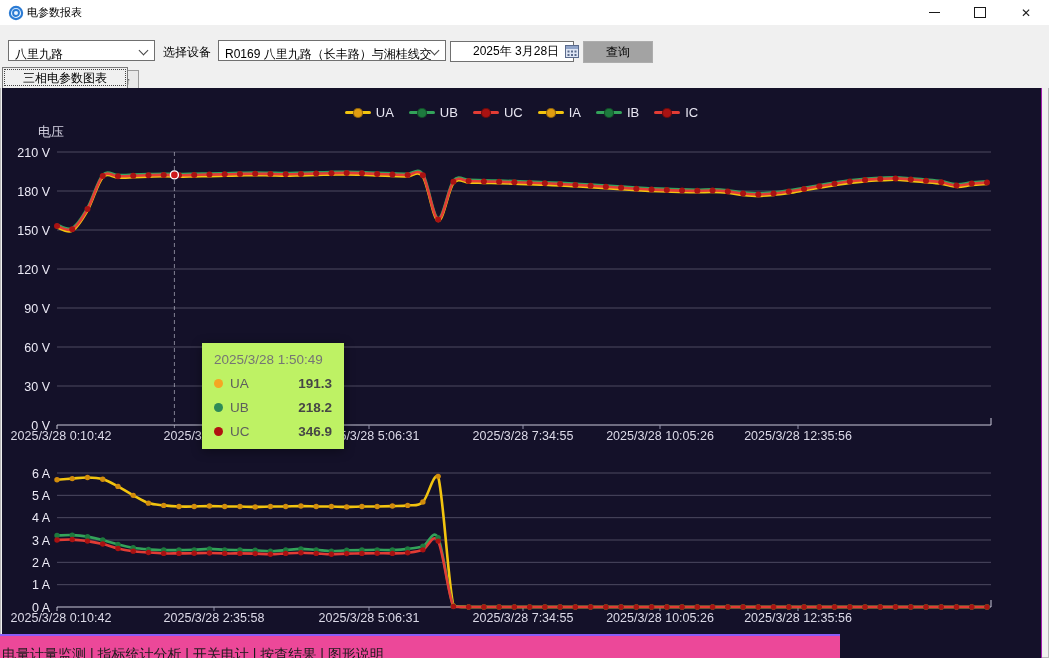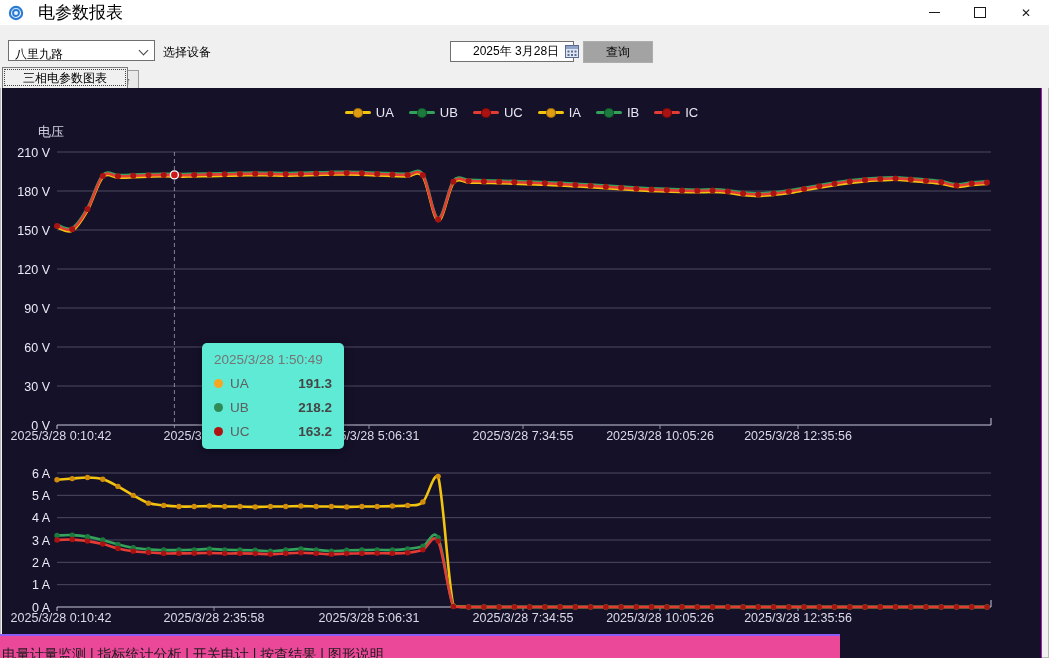--- a/index.html
+++ b/index.html
@@ -4,21 +4,21 @@
 <style>
   html,body{margin:0;padding:0}
   body{
     width:1049px;height:658px;position:relative;overflow:hidden;
     background:#f0f0f0;font-family:"Liberation Sans",sans-serif;
     box-shadow:inset 0 0 0 1px #b8b8b8;
   }
   
   .titlebar{position:absolute;top:0;left:0;right:0;height:25px;background:#ffffff;display:flex;align-items:center}
   .app-icon{margin-left:8px;width:16px;height:16px;flex:0 0 auto}
-  .title-text{margin-left:14px;font-size:17px;color:#000}
+  .title-text{margin-left:3px;font-size:11px;color:#000}
   .win-controls{margin-left:auto;display:flex}
   .wbtn{width:46px;height:25px;display:flex;align-items:center;justify-content:center;cursor:default}
   .glyph-min{width:11px;height:1px;background:#1a1a1a}
   .glyph-max{width:10px;height:9px;border:1px solid #1a1a1a}
   .glyph-close{font-size:12px;color:#1a1a1a;line-height:1}
   
   .toolbar{position:absolute;top:25px;left:0;right:0;height:63px;background:#f0f0f0}
   .combo{position:absolute;background:#fff;border:1px solid #707070;height:21px;display:flex;align-items:center;font-size:12px;color:#000;box-sizing:border-box;padding:8px 20px 0 6px;white-space:nowrap;overflow:hidden}
   .chev{position:absolute;right:7px;top:6px;width:6px;height:6px;border-right:1.5px solid #444;border-bottom:1.5px solid #444;transform:rotate(45deg)}
   .tb-label{position:absolute;font-size:12px;color:#000}
@@ -37,21 +37,21 @@
   .lg-item{display:flex;align-items:center;cursor:pointer}
   .lg-mark{position:relative;width:26px;height:10px}
   .lg-line{position:absolute;left:0;top:3.5px;width:26px;height:3px;border-radius:2px}
   .lg-dot{position:absolute;left:8px;top:0;width:10px;height:10px;border-radius:50%}
   .lg-label{margin-left:5px;font-size:13px;color:#e8e6f2}
   svg text{font-family:"Liberation Sans",sans-serif}
   .ax{fill:#eceaf6;font-size:12.5px}
   .ax2{fill:#dcdae8;font-size:12.5px}
   .ctitle{fill:#d5d3e2;font-size:13px}
   
-  .tooltip{position:absolute;left:200px;top:255px;width:142px;height:106px;background:#5eead4;border-radius:5px;box-shadow:0 2px 10px rgba(0,0,0,.4);z-index:5;box-sizing:border-box;padding:9px 12px 0 12px}
+  .tooltip{position:absolute;left:200px;top:255px;width:142px;height:106px;background:#bef264;border-radius:0;box-shadow:0 2px 10px rgba(0,0,0,.4);z-index:5;box-sizing:border-box;padding:9px 12px 0 12px}
   .tt-title{font-size:13.5px;color:#757575}
   .tt-row{display:flex;align-items:center;margin-top:9px}
   .tt-dot{width:9px;height:9px;border-radius:50%;margin-right:7px;flex:0 0 auto}
   .tt-label{font-size:13.5px;color:#5e5e5e}
   .tt-val{margin-left:auto;font-size:13.5px;font-weight:bold;color:#464646}
   
   .bottomstrip{position:absolute;top:634px;left:0;width:840px;height:24px;background:#ec4899;overflow:hidden;border-top:2px solid #8b5cf6}
   .clipped-text{position:absolute;top:10px;left:2px;font-size:14px;color:#1c1c1c;white-space:pre}
 </style>
 </head>
@@ -77,20 +77,24 @@
       </div>
   </div>
 </div>
 
 <div class="toolbar">
   <div class="combo" style="left:8px;top:15px;width:147px">
     <span>八里九路</span>
     <span class="chev"></span>
   </div>
   <span class="tb-label" style="left:163px;top:19px">选择设备</span>
+  <div class="combo" style="left:218px;top:15px;width:228px">
+    <span>R0169 八里九路（长丰路）与湘桂线交</span>
+    <span class="chev"></span>
+  </div>
   <div class="datepick">
     <span>2025年 3月28日</span>
     <svg class="cal-icon" width="14" height="13" viewBox="0 0 14 13">
       <rect x="0.5" y="0.5" width="13" height="12" fill="#dfe6f5" stroke="#5b6b8c"></rect>
       <rect x="1" y="1" width="12" height="3" fill="#8fa3c8"></rect>
       <g fill="#5b6b8c">
         <rect x="2.5" y="5.5" width="2" height="2"></rect>
           <rect x="6" y="5.5" width="2" height="2"></rect>
           <rect x="9.5" y="5.5" width="2" height="2"></rect>
         <rect x="2.5" y="9" width="2" height="2"></rect>
@@ -481,21 +485,21 @@
           <span class="tt-val">191.3</span>
         </div>
         <div class="tt-row">
           <span class="tt-dot" style="background: rgb(46, 139, 87);"></span>
           <span class="tt-label">UB</span>
           <span class="tt-val">218.2</span>
         </div>
         <div class="tt-row">
           <span class="tt-dot" style="background: rgb(176, 17, 17);"></span>
           <span class="tt-label">UC</span>
-          <span class="tt-val">163.2</span>
+          <span class="tt-val">346.9</span>
         </div>
       </div>
   </div>
 </div>
 
 <div class="bottomstrip">
   <div class="clipped-text">电量计量监测 | 指标统计分析 | 开关电计 | 按查结果 | 图形说明</div>
 </div>
 
 </body></html>

